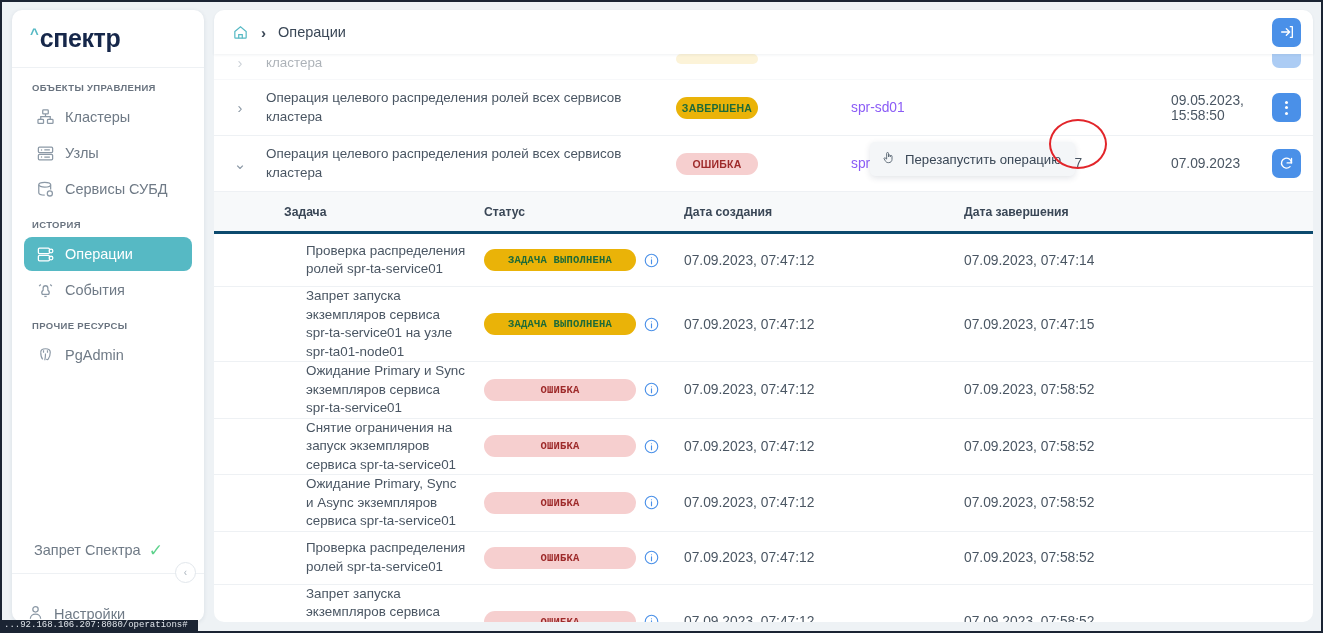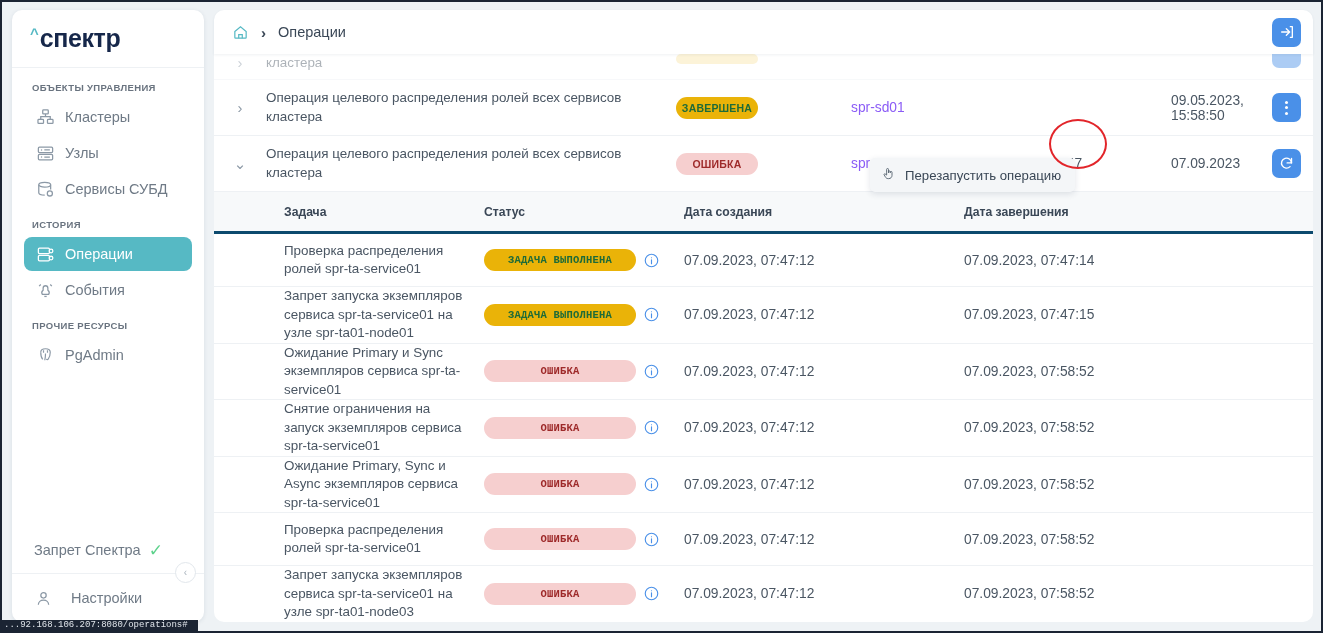--- a/index.html
+++ b/index.html
@@ -63,22 +63,22 @@
   .check { color: #5ed28c; font-size: 17px; line-height: 1; }
   .sidebar-divider { height: 1px; background: #eef1f4; margin: 6px 0 0 0; position: relative; }
   .collapse-btn {
     position: absolute; right: 8px; top: -11px;
     width: 21px; height: 21px; border-radius: 50%;
     background: #ffffff; border: 1.4px solid #e2e7ec;
     display: flex; align-items: center; justify-content: center;
     color: #aab4be; font-size: 10px; cursor: pointer;
   }
   .settings-row {
-    display: flex; align-items: center; gap: 18px;
-    padding-left: 22px; height: 48px;
+    display: flex; align-items: flex-end; gap: 9px;
+    padding-left: 14px; height: 48px;
     color: #6f7a86; font-size: 14.5px; cursor: pointer;
   }
 
   
   .main {
     position: absolute;
     left: 212px; top: 8px;
     width: 1099px; height: 612px;
     display: flex; flex-direction: column;
   }
@@ -146,31 +146,31 @@
   .task-head div { font-size: 12.2px; font-weight: 700; color: #3a4756; }
   .th-name { width: 270px; padding-left: 70px; }
   .th-stat { width: 200px; }
   .th-d1   { width: 280px; }
   .th-d2   { flex: 1; }
 
   .task-row {
     display: flex; align-items: center;
     min-height: 53px; border-bottom: 1px solid #eef1f4;
   }
-  .tc-name { width: 270px; padding-left: 70px; padding-right: 18px;
+  .tc-name { width: 270px; padding-left: 92px; padding-right: 18px;
              font-size: 13.4px; color: #4a5663; line-height: 1.38; }
   .tc-stat { width: 200px; display: flex; align-items: center; gap: 8px; font-family: Liberation Mono, monospace; }
   .tc-d1   { width: 280px; font-size: 13.8px; color: #4a5663; }
   .tc-d2   { flex: 1; font-size: 13.8px; color: #4a5663; }
   .info-ic { width: 15px; height: 15px; color: #4a90e8; flex: 0 0 15px; }
   .info-ic svg { width: 15px; height: 15px; display: block; }
 
   
   .tooltip {
-    position: absolute; left: 868px; top: 156px;
+    position: absolute; left: 868px; top: 140px;
     background: #f4f6f8; border-radius: 5px;
     padding: 8px 14px 8px 11px;
     display: flex; align-items: center; gap: 9px;
     font-size: 13.2px; color: #3a4756;
     box-shadow: 0 2px 6px rgba(30,50,80,.13);
     z-index: 40; white-space: nowrap;
   }
   .tooltip .hand { font-size: 14px; color: #5a6673; }
   .annot-circle {
     position: absolute; left: 1047px; top: 117px;

